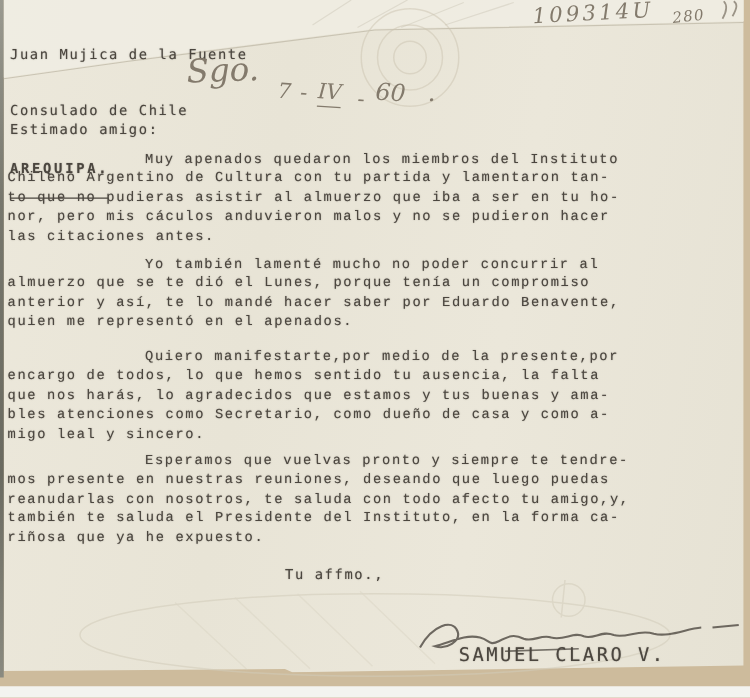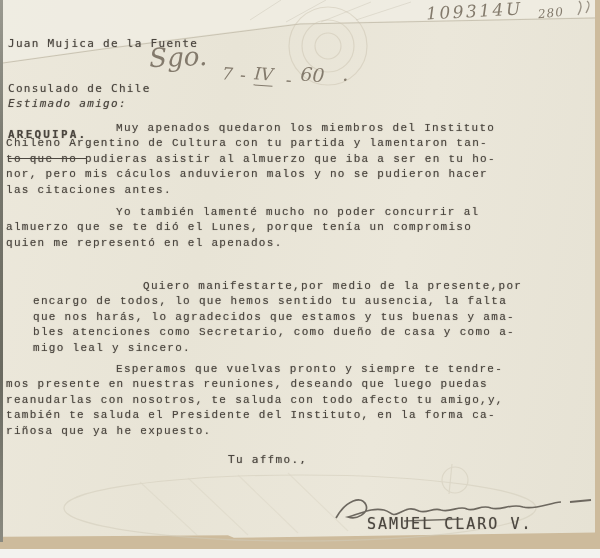--- a/index.html
+++ b/index.html
@@ -21,27 +21,27 @@
     background:linear-gradient(180deg,#9a9a90 0%,#77776d 30%,#6a6a60 70%,#8a8a80 100%);}
   .decor{position:absolute;left:0;top:0;pointer-events:none;}
   
   .type{
     color:#4b463f;font-size:11px;letter-spacing:1.3px;line-height:15.4px;
     text-shadow:0 0 1px rgba(75,70,62,.55);white-space:pre;
   }
   .letterhead{position:absolute;left:8px;top:6px;}
   .letterhead div{line-height:14.6px;}
   .city{font-weight:bold;letter-spacing:2.2px;border-bottom:1.5px solid #4b463f;display:inline-block;padding-bottom:16px;}
-  .salutation{position:absolute;left:8px;top:96px;font-style:italic;}
+  .salutation{position:absolute;left:8px;top:96px;}
   .para{position:absolute;left:6px;}
   .para .tline{white-space:pre;font-family:Liberation Mono, monospace;}
   .para .tline.first{text-indent:110px;}
   .p0{top:121px;}
   .p1{top:205px;}
-  .p2{top:279px;margin-left:27px;}
+  .p2{top:279px;}
   .p3{top:362px;}
   .closing{position:absolute;left:228px;top:452px;}
   .typed-signature{position:absolute;left:367px;top:517px;font-size:15px;letter-spacing:2px;}
   
   .pencil{color:#837a6c;font-family:"DejaVu Serif","Liberation Serif",serif;font-style:italic;}
   .catalog{position:absolute;left:426px;top:1px;font-size:17px;letter-spacing:2.5px;transform:rotate(-3deg);}
   .pagenum{position:absolute;left:538px;top:6px;font-size:12px;letter-spacing:1px;transform:rotate(-6deg);}
   .hand-date{position:absolute;left:148px;top:48px;width:230px;height:60px;transform:rotate(4deg);}
   .hand-date span{position:absolute;display:inline-block;}
   .hd-place{left:0;top:0;font-size:26px;transform:rotate(-6deg);}
@@ -122,19 +122,19 @@
   <span class="hd-sep1">-</span>
   <span class="hd-month">IV</span>
   <span class="hd-sep2">-</span>
   <span class="hd-year">60</span>
   <span class="hd-period">.</span>
 </div>
 
 <div class="salutation type">Estimado amigo:</div>
 
 <div class="para type p0"><div class="tline first">Muy apenados quedaron los miembros del Instituto</div><div class="tline">Chileno Argentino de Cultura con tu partida y lamentaron tan-</div><div class="tline">to que no pudieras asistir al almuerzo que iba a ser en tu ho-</div><div class="tline">nor, pero mis cáculos anduvieron malos y no se pudieron hacer</div><div class="tline">las citaciones antes.</div></div>
-<div class="para type p1"><div class="tline first">Yo también lamenté mucho no poder concurrir al</div><div class="tline">almuerzo que se te dió el Lunes, porque tenía un compromiso</div><div class="tline">quien me representó en el apenados.</div></div>
+<div class="para type p1"><div class="tline first">Yo también lamenté mucho no poder concurrir al</div><div class="tline">almuerzo que se te dió el Lunes, porque tenía un compromiso</div><div class="tline">anterior y así, te lo mandé hacer saber por Eduardo Benavente,</div><div class="tline">quien me representó en el apenados.</div></div>
 <div class="para type p2"><div class="tline first">Quiero manifestarte,por medio de la presente,por</div><div class="tline">encargo de todos, lo que hemos sentido tu ausencia, la falta</div><div class="tline">que nos harás, lo agradecidos que estamos y tus buenas y ama-</div><div class="tline">bles atenciones como Secretario, como dueño de casa y como a-</div><div class="tline">migo leal y sincero.</div></div>
 <div class="para type p3"><div class="tline first">Esperamos que vuelvas pronto y siempre te tendre-</div><div class="tline">mos presente en nuestras reuniones, deseando que luego puedas</div><div class="tline">reanudarlas con nosotros, te saluda con todo afecto tu amigo,y,</div><div class="tline">también te saluda el Presidente del Instituto, en la forma ca-</div><div class="tline">riñosa que ya he expuesto.</div></div>
 
 <div class="closing type">Tu affmo.,</div>
 
 <div class="typed-signature type">SAMUEL CLARO V.</div>
 
 </body></html>

